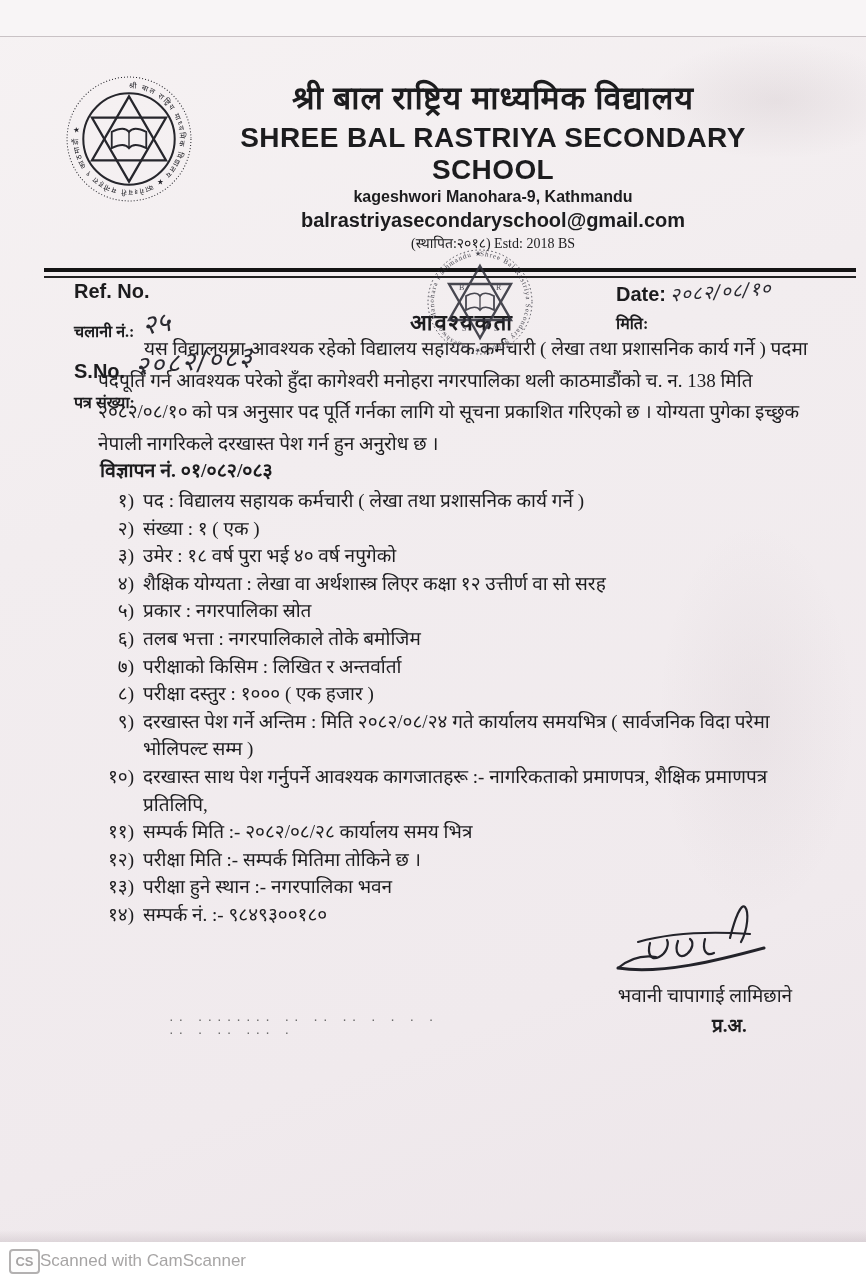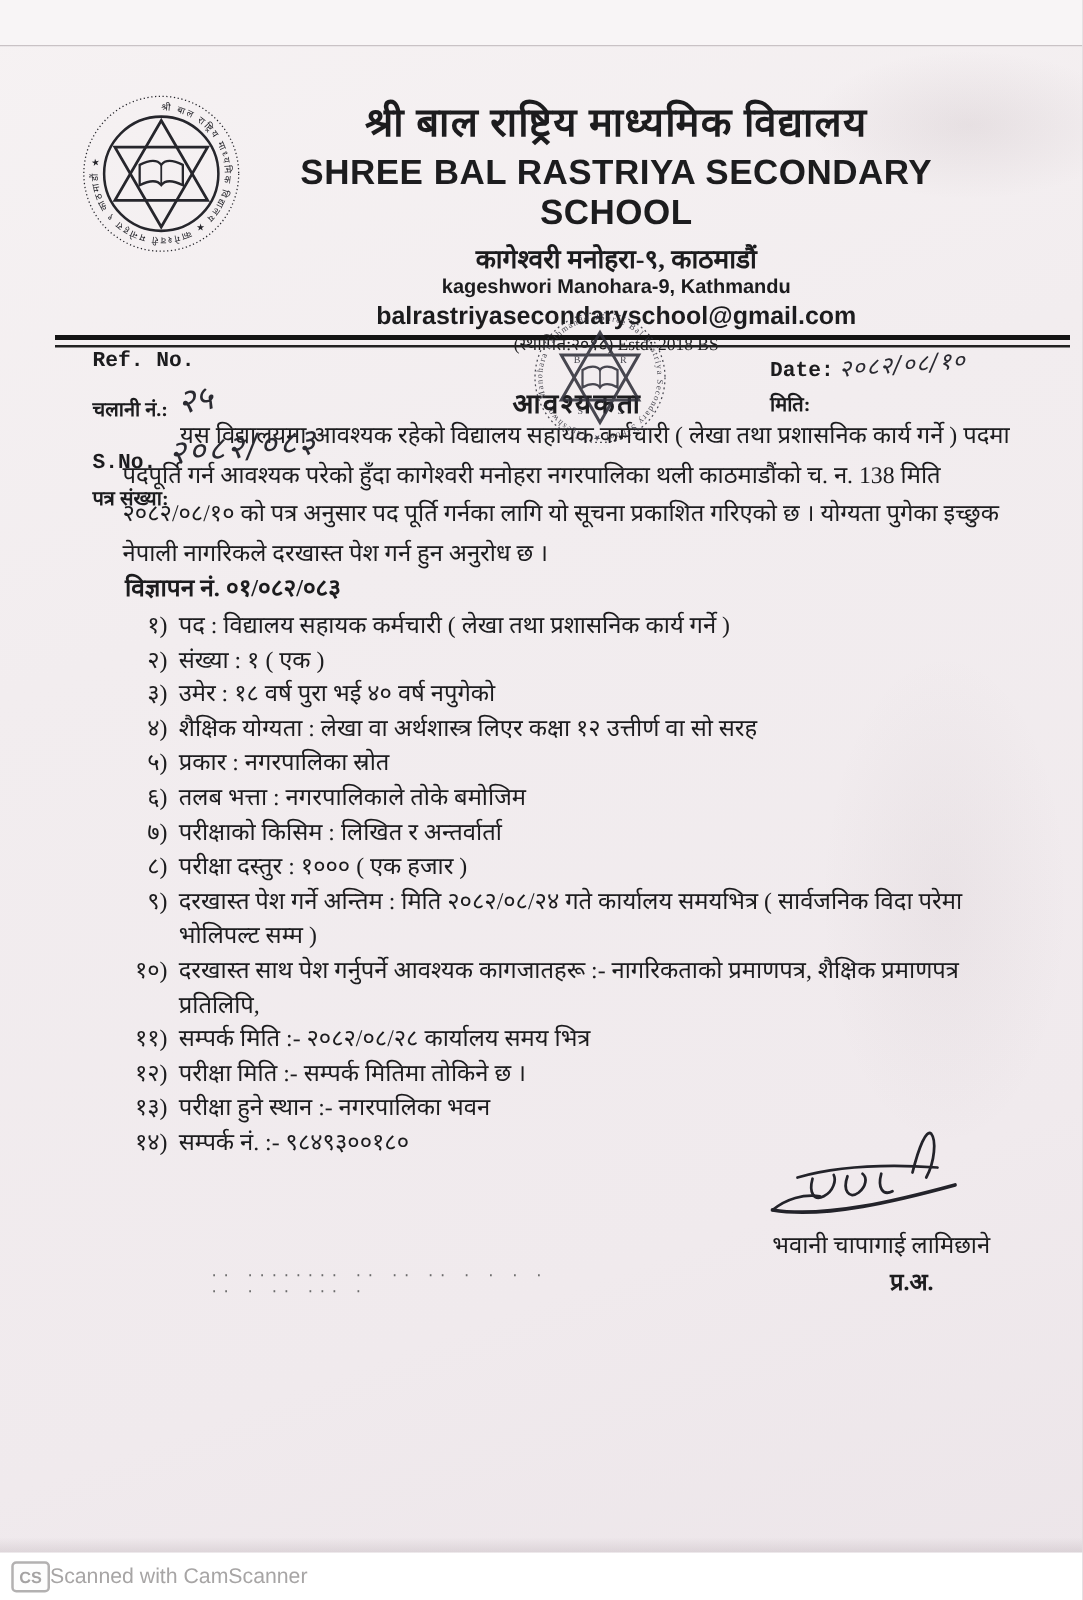--- a/index.html
+++ b/index.html
@@ -25,21 +25,21 @@
 
   .rule{position:absolute;left:44px;width:812px;top:268px;height:4px;
         border-top:4px solid #141414;border-bottom:2px solid #222;}
 
   .notice-title{position:absolute;left:392px;top:306px;width:140px;text-align:center;
         font-size:22px;font-weight:bold;letter-spacing:2px;z-index:2;}
   .stamp{position:absolute;left:404px;top:241px;width:152px;height:122px;opacity:.88;z-index:3;}
 
   .meta-left{position:absolute;left:74px;top:280px;z-index:4;font-size:16px;font-weight:bold;}
   .meta-right{position:absolute;left:616px;top:281px;z-index:4;font-size:16px;font-weight:bold;}
-  .lbl-sans{font-family:Liberation Mono, monospace;font-size:17px;font-weight:bold;}
+  .lbl-sans{font-family:Liberation Sans, sans-serif;font-size:20px;font-weight:bold;}
   .mrow{margin-bottom:5px;white-space:nowrap;}
   .handwrite{display:inline-block;font-family:"DejaVu Serif",serif;font-style:italic;
         font-weight:normal;color:#2a2a31;}
   .hw-chalani{font-size:27px;transform:rotate(-9deg);margin-left:8px;position:relative;top:-4px;}
   .hw-sno{font-size:26px;transform:rotate(-5deg);margin-left:10px;position:relative;top:-8px;letter-spacing:2px;}
   .hw-date{font-size:19px;transform:rotate(-4deg);margin-left:4px;position:relative;top:-3px;letter-spacing:1px;}
 
   .body-par{position:absolute;left:98px;top:333px;width:712px;font-size:19px;line-height:31.5px;z-index:1;}
   .body-par .l1{text-indent:46px;}
 
@@ -86,21 +86,20 @@
     <circle cx="64" cy="64" r="45" class="ink" stroke-width="2"></circle>
     <path d="M64 22 L100.5 85 L27.5 85 Z" class="ink" stroke-width="2.2"></path>
     <path d="M64 106 L27.5 43 L100.5 43 Z" class="ink" stroke-width="2.2"></path>
     <path d="M47 57 C55 53 61 53 64 57 C67 53 73 53 81 57 L81 73 C73 69 67 69 64 73 C61 69 55 69 47 73 Z" fill="#f4f0f1" class="ink" stroke-width="1.8"></path>
     <line x1="64" y1="57" x2="64" y2="73" class="ink" stroke-width="1.4"></line>
   </svg>
 
   <div class="letterhead">
     <div class="np-name">श्री बाल राष्ट्रिय माध्यमिक विद्यालय</div>
     <div class="en-name">SHREE BAL RASTRIYA SECONDARY SCHOOL</div>
-    <div class="np-addr">कागेश्वरी मनोहरा-९, काठमाडौं</div>
     <div class="en-addr">kageshwori Manohara-9, Kathmandu</div>
     <div class="email">balrastriyasecondaryschool@gmail.com</div>
     <div class="estd">(स्थापित:२०१८) Estd: 2018 BS</div>
   </div>
 
   <div class="rule"></div>
 
   <div class="notice-title">आवश्यकता</div>
   <svg class="stamp" viewBox="0 0 152 122">
     <defs>

